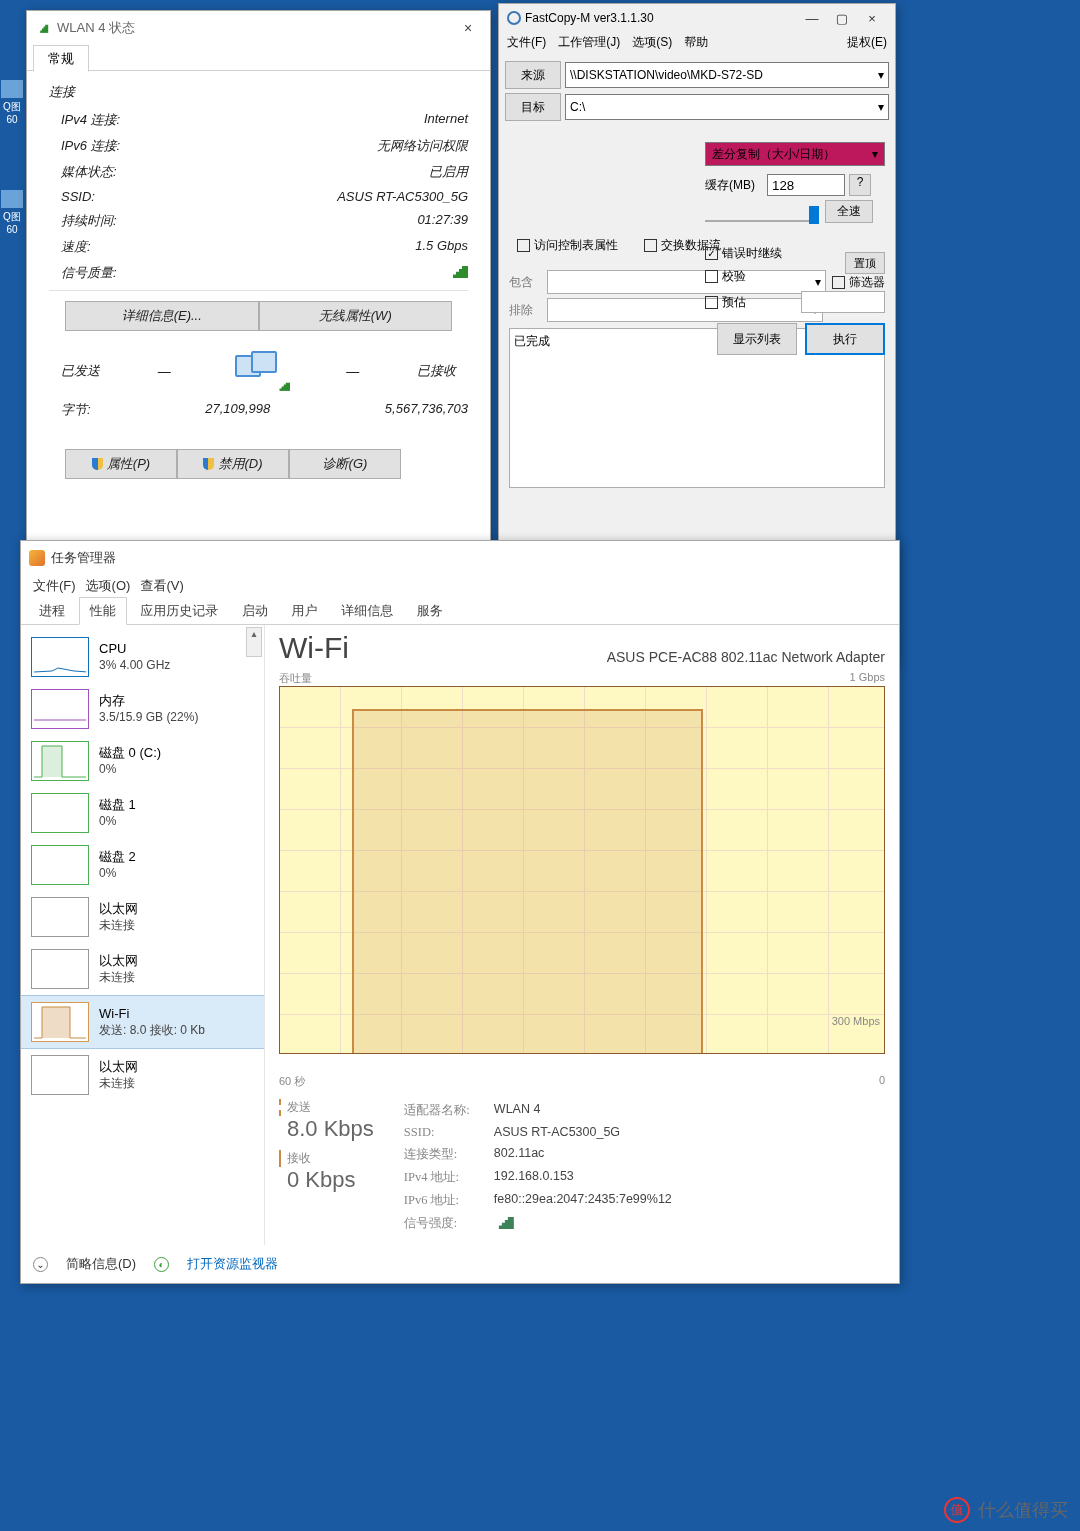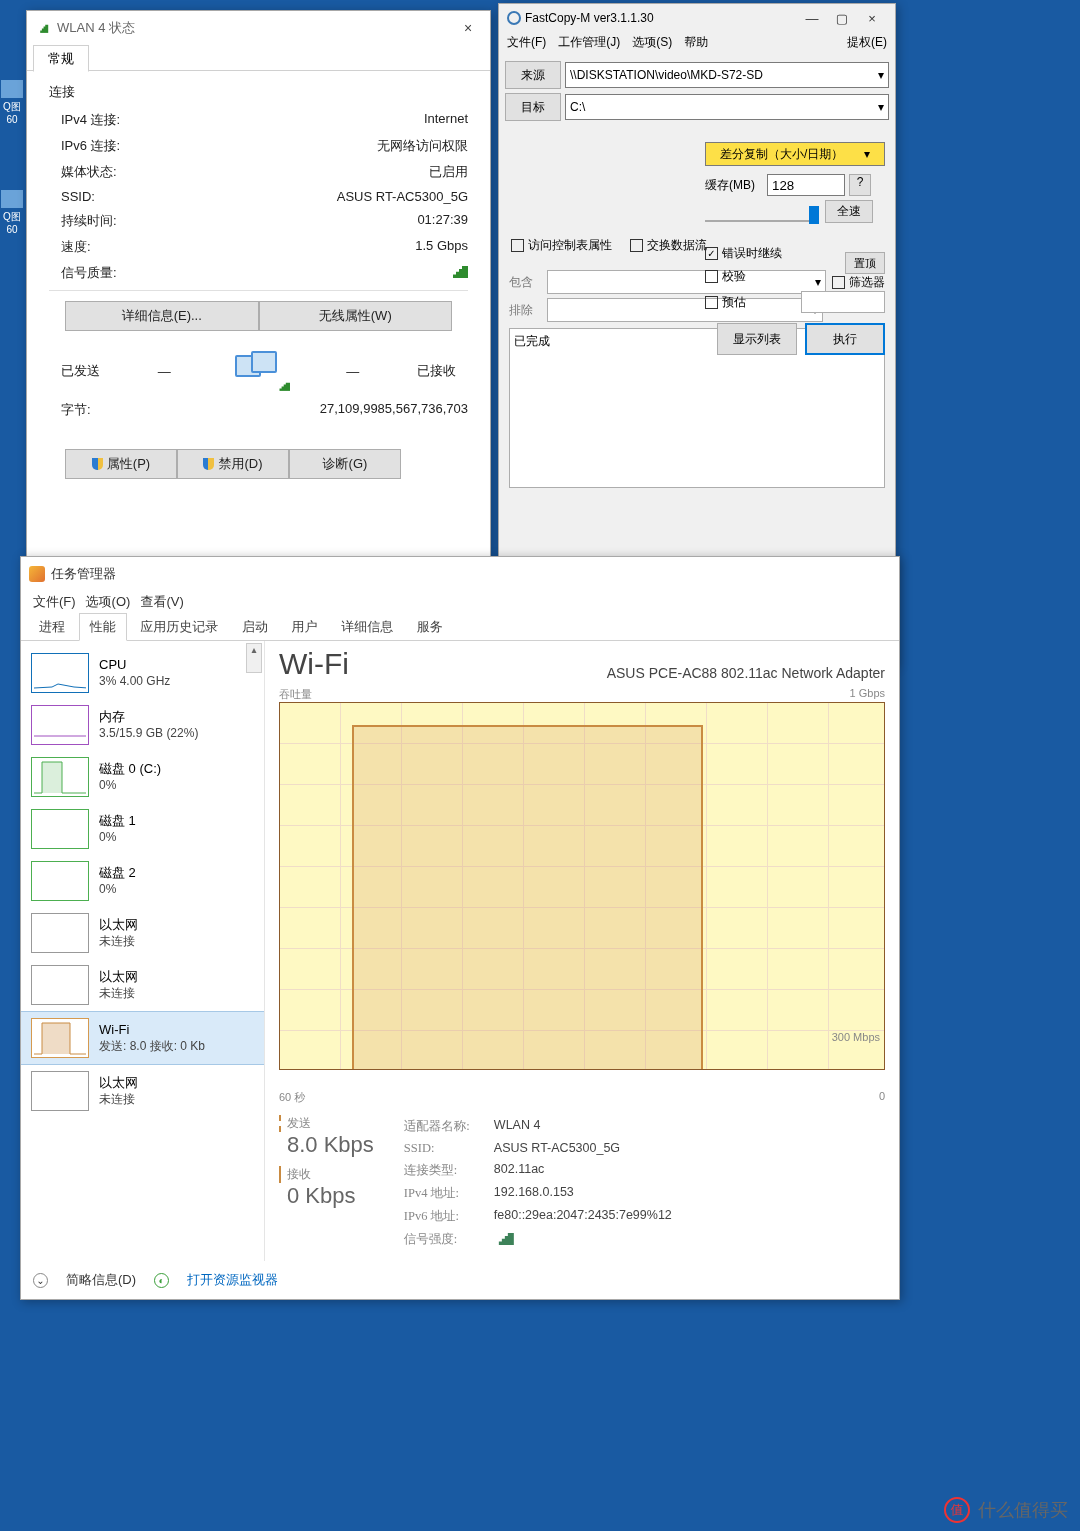--- a/index.html
+++ b/index.html
@@ -8,21 +8,21 @@
 .win { position:absolute; background:#fff; border:1px solid #a8a8a8; box-shadow: 2px 2px 10px rgba(0,0,0,.3); }
 .titlebar { display:flex; align-items:center; height:34px; padding:0 8px; font-size:13px; color:#666; }
 .titlebar .icon { width:16px; height:16px; margin-right:6px; display:inline-flex; align-items:center; justify-content:center; }
 .titlebar .spacer { flex:1; }
 .sysbtn { width:28px; text-align:center; font-size:14px; color:#444; }
 
 
 .wlan { left:26px; top:10px; width:465px; height:547px; }
 .wlan .tabbar { height:26px; background:#fff; border-bottom:1px solid #d0d0d0; padding:0 6px; }
 .wlan .tab { display:inline-block; padding:4px 14px 3px; font-size:13px; border:1px solid #d0d0d0; border-bottom:1px solid #fff; background:#fff; margin-bottom:-1px; }
-.wlan .body { padding:12px 22px; font-size:13px; color:#222; }
+.wlan .body { padding:12px 22px; font-size:13px; color:#222;font-style:italic; }
 .wlan .section { margin-bottom:6px; }
 .wlan .row { display:flex; justify-content:space-between; padding:4px 0 4px 12px; }
 .wlan .row .k { color:#222; }
 .wlan .row .v { color:#222; }
 .wlan .btnrow { display:flex; margin:10px 16px; }
 .wbtn { flex:1; height:30px; background:#e1e1e1; border:1px solid #adadad; font-size:13px; display:flex; align-items:center; justify-content:center; }
 .wbtn.short { flex:0 0 112px; }
 .signal { display:inline-block; width:20px; height:14px; background:linear-gradient(to top,#2e8b2e 0 100%);
   clip-path:polygon(0 100%, 25% 100%, 25% 75%, 40% 75%, 40% 55%, 55% 55%, 55% 35%, 70% 35%, 70% 15%, 100% 15%, 100% 100%); }
 .actrow { display:flex; justify-content:space-between; align-items:center; padding:10px 12px 6px; }
@@ -39,43 +39,43 @@
 .fc .win-ctrl { display:flex; gap:0; }
 .fc .win-ctrl span { width:30px; text-align:center; font-size:13px; color:#333; }
 .fc .menubar { display:flex; justify-content:space-between; padding:2px 8px 4px; font-size:12px; }
 .fc .menubar .ml { display:flex; gap:12px; }
 .fc .content { padding:2px 6px; font-size:12px; }
 .fc .path-row { display:flex; align-items:center; gap:4px; margin:4px 0; }
 .fc .pbtn { width:56px; height:28px; background:#e1e1e1; border:1px solid #adadad; text-align:center; line-height:26px; }
 .fc .pinput { flex:1; height:26px; border:1px solid #7a7a7a; background:#fff; padding:2px 4px; display:flex; align-items:center; justify-content:space-between; }
 .fc .stats { padding:6px 8px; line-height:19px; color:#000; }
 .fc .right-col { position:absolute; right:10px; top:138px; width:180px; font-size:12px; }
-.fc .sel { height:24px; border:1px solid #7a7a7a; background:#fde047; display:flex; align-items:center; justify-content:space-between; padding:0 14px; margin-bottom:8px; }
+.fc .sel { height:24px; border:1px solid #7a7a7a; background:#be185d; display:flex; align-items:center; justify-content:space-between; padding:0 6px; margin-bottom:8px; }
 .fc .cache-row { display:flex; align-items:center; gap:4px; margin-bottom:4px; }
 .fc .cache-row .lbl { width:58px; }
 .fc .cache-row input { width:78px; height:22px; border:1px solid #7a7a7a; padding:8px 4px; }
 .fc .qbtn { width:22px; height:22px; border:1px solid #adadad; background:#e1e1e1; text-align:center; }
 .fc .slider { width:112px; height:20px; border-bottom:2px solid #aaa; position:relative; display:inline-block; }
 .fc .slider .thumb { position:absolute; right:-2px; top:4px; width:10px; height:18px; background:#0078d7; }
 .fc .fullsp { display:inline-block; width:48px; text-align:center; margin-left:8px; background:#e1e1e1; border:1px solid #adadad; padding:2px 0; }
 .fc .chk { display:flex; align-items:center; gap:4px; margin:6px 0; }
 .fc .chk .box { width:13px; height:13px; border:1px solid #333; display:flex; align-items:center; justify-content:center; font-size:10px; }
 .fc .estin { width:84px; height:22px; border:1px solid #adadad; background:#fff; margin-left:auto; }
 .fc .runrow { display:flex; gap:8px; justify-content:flex-end; margin-top:10px; }
 .fc .runbtn { width:80px; height:32px; background:#e1e1e1; border:1px solid #adadad; display:flex; align-items:center; justify-content:center; }
 .fc .runbtn.primary { border:2px solid #0078d7; }
-.fc .toprow { display:flex; gap:18px; margin:10px 6px; }
+.fc .toprow { display:flex; gap:26px; margin:10px 12px; }
 .fc .filtrow { display:flex; align-items:center; gap:6px; margin:4px 4px; }
 .fc .filtrow .lbl { width:32px; color:#777; }
 .fc .filtin { flex:1; height:24px; border:1px solid #adadad; background:#fff; display:flex; justify-content:flex-end; align-items:center; padding:0 4px; }
 .fc .log { margin:6px 4px; height:160px; border:1px solid #adadad; background:#fff; padding:4px; font-size:12px; }
 .fc .pinbtn { position:absolute; right:10px; top:248px; width:40px; height:22px; background:#e1e1e1; border:1px solid #adadad; font-size:11px; text-align:center; line-height:20px; }
 
 
-.tm { left:20px; top:556px; width:880px; height:744px; border:1px solid #a8a8a8; }
+.tm { left:20px; top:540px; width:880px; height:744px; border:1px solid #a8a8a8; }
 .tm .titlebar { color:#333; }
 .tm .menubar { padding:2px 12px; font-size:13px; color:#333; display:flex; gap:10px; }
 .tm .tabbar { border-bottom:1px solid #d0d0d0; padding:0 8px; font-size:13px; }
 .tm .tabbar span { display:inline-block; padding:4px 10px; color:#444; }
 .tm .tabbar span.active { border:1px solid #d0d0d0; border-bottom:1px solid #fff; background:#fff; margin-bottom:-1px; }
 .tm .panel { display:flex; height:620px; }
 .tm .sidebar { width:244px; border-right:1px solid #e5e5e5; overflow:hidden; position:relative; padding-top:6px; }
 .tm .side-item { display:flex; gap:10px; padding:6px 10px; align-items:center; }
 .tm .side-item.active { background:#d9eaf9; border-top:1px solid #a6c8e6; border-bottom:1px solid #a6c8e6; }
 .tm .thumb { width:58px; height:40px; border:1px solid #1170b8; background:#fff; display:flex; align-items:flex-end; justify-content:center; padding:2px; }
@@ -172,21 +172,21 @@
       <span class="computers">
           <span class="comp a"></span>
           <span class="comp b"></span>
           <span class="signal" style="position:absolute;right:-4px;bottom:-2px;transform:scale(.7)"></span>
         </span>
       <span>—</span>
         <span>已接收</span>
     </div>
     <div class="row">
         <span class="k">字节:</span>
-        <span style="flex:1;text-align:right">27,109,998</span>
+        <span style="flex:1;text-align:center">27,109,998</span>
         <span>5,567,736,703</span>
       </div>
     <div class="btnrow" style="margin-top:26px">
       <div class="wbtn short">
           <span class="shield"></span>
           <span>属性(P)</span>
         </div>
       <div class="wbtn short">
           <span class="shield"></span>
           <span>禁用(D)</span>

